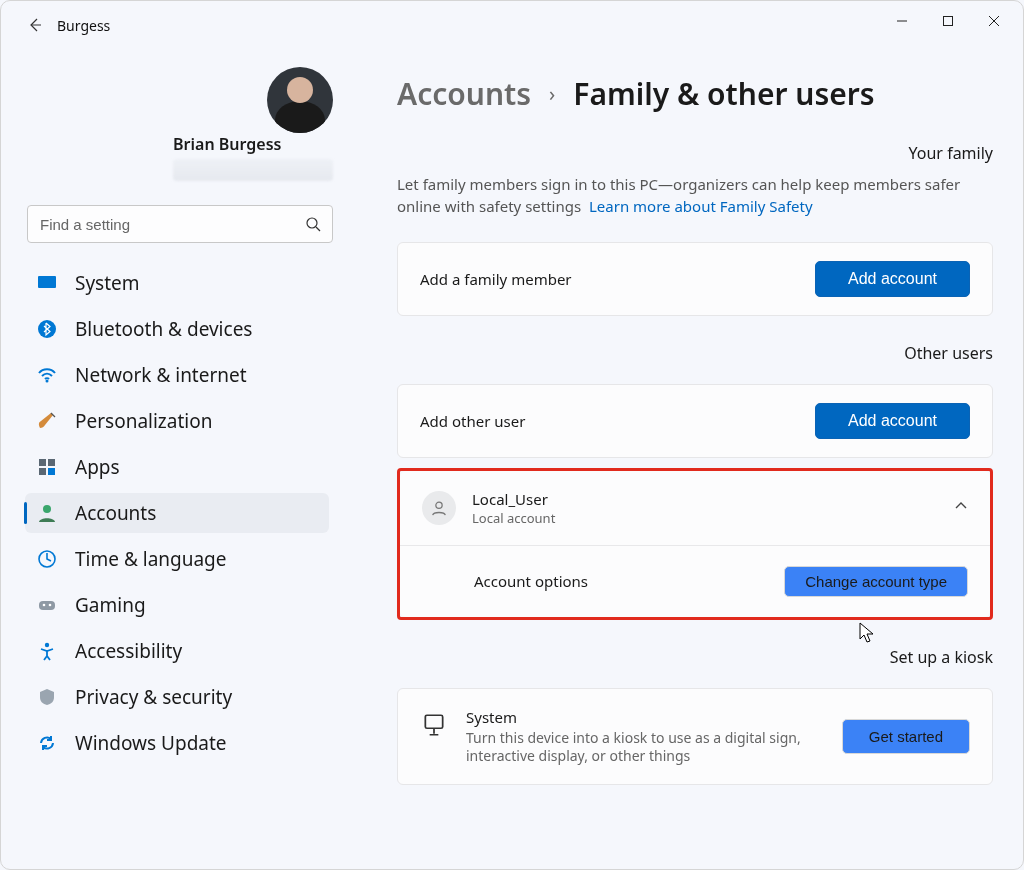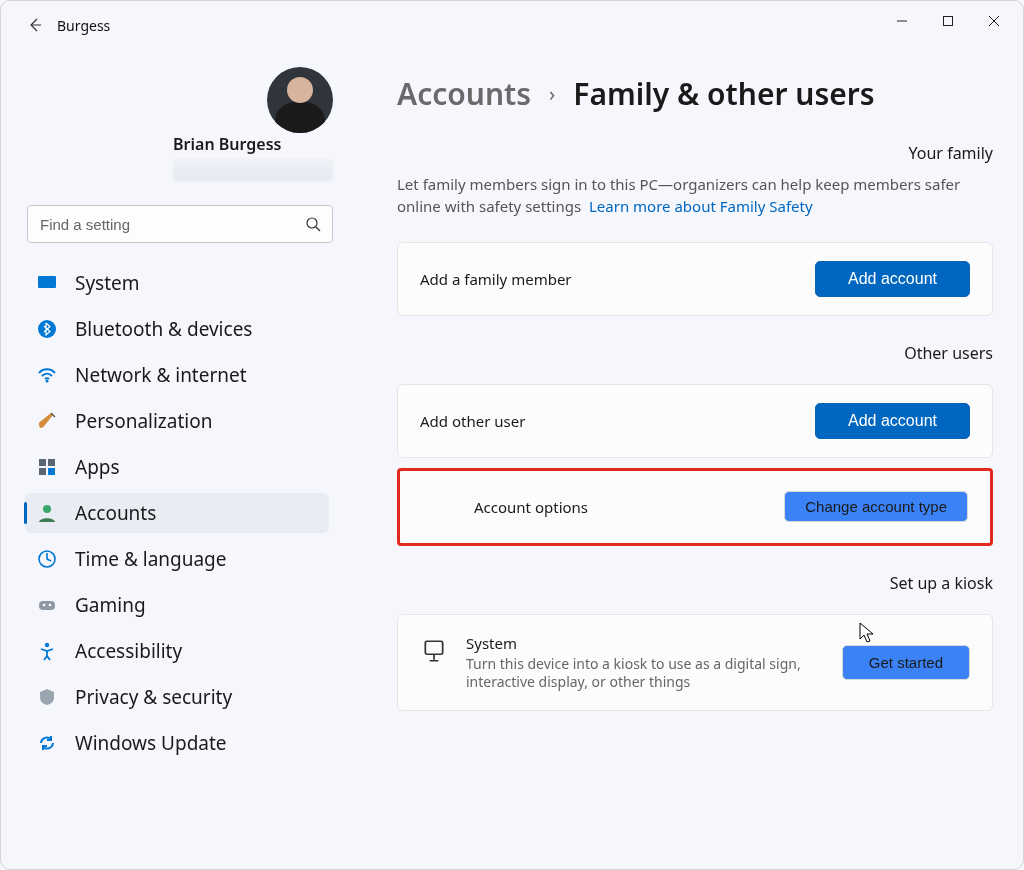--- a/index.html
+++ b/index.html
@@ -320,20 +320,39 @@
 
       <div class="card" style="margin-bottom:10px">
         <div class="row">
           <div class="row-label">Add other user</div>
           <button class="btn-primary">Add account</button>
         </div>
       </div>
 
       <div class="highlight-box">
         <div class="card" style="border:none;">
+          <div class="row">
+            <div class="user-head">
+              <div class="user-avatar">
+                <svg viewBox="0 0 20 20">
+                    <circle cx="10" cy="7" r="3.5" fill="none" stroke="#777" stroke-width="1.4"></circle>
+                    <path d="M3 18c1-4 13-4 14 0" fill="none" stroke="#777" stroke-width="1.4"></path>
+                  </svg>
+              </div>
+              <div>
+                <div class="user-name">Local_User</div>
+                <div class="user-sub">Local account</div>
+              </div>
+            </div>
+            <div class="chev">
+              <svg viewBox="0 0 14 14" width="14" height="14">
+                  <path d="M2 9l5-5 5 5" fill="none" stroke="currentColor" stroke-width="1.4"></path>
+                </svg>
+            </div>
+          </div>
           <div class="row row-indent">
             <div class="row-label">Account options</div>
             <button class="btn-secondary">Change account type</button>
           </div>
         </div>
       </div>
 
 
       <div class="spacer-v"></div>
 

